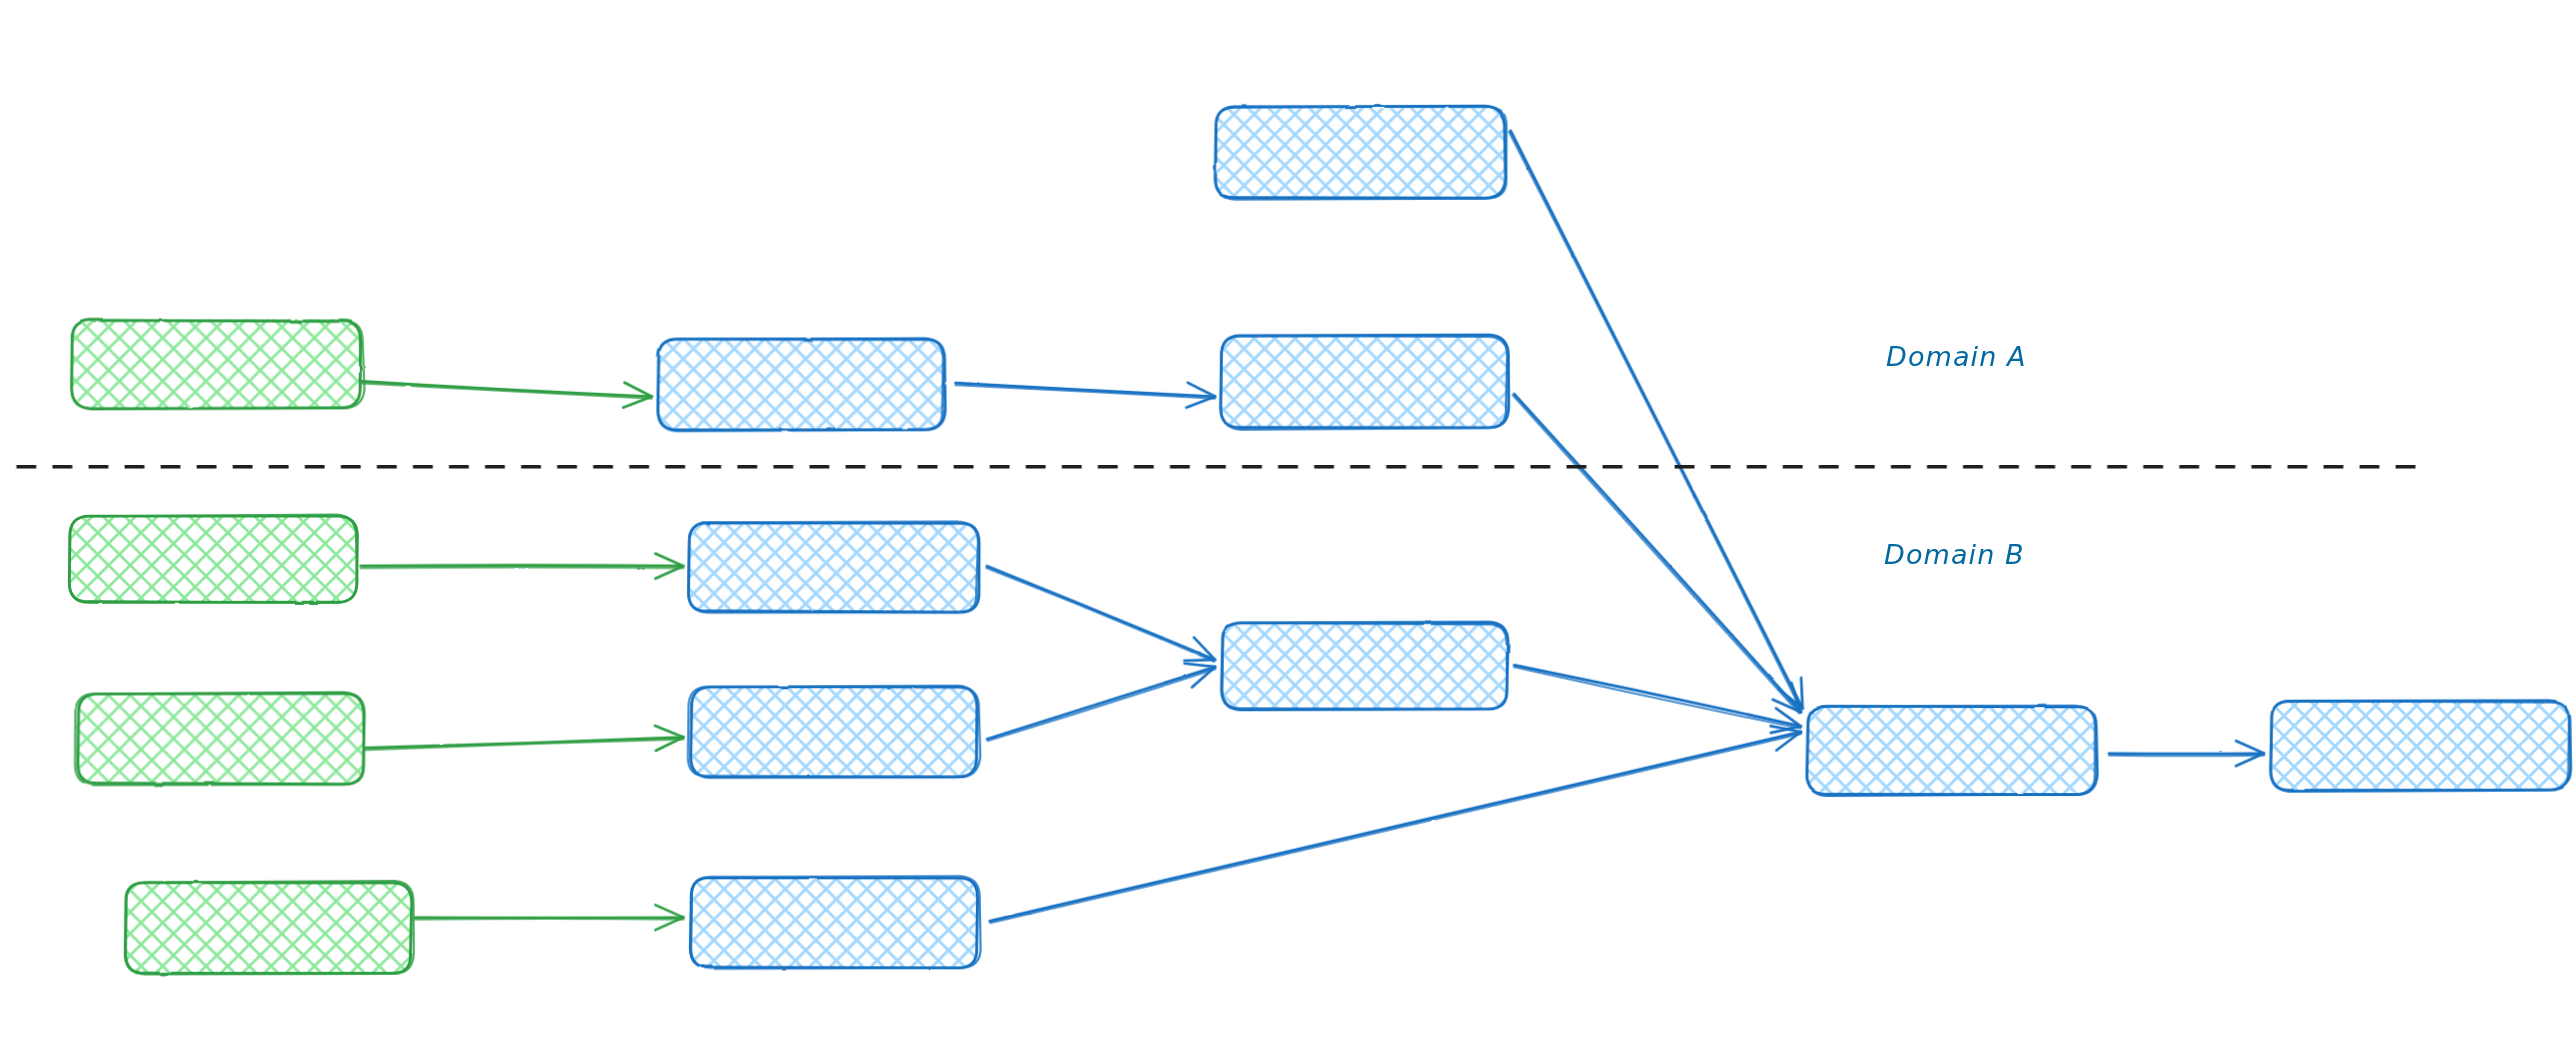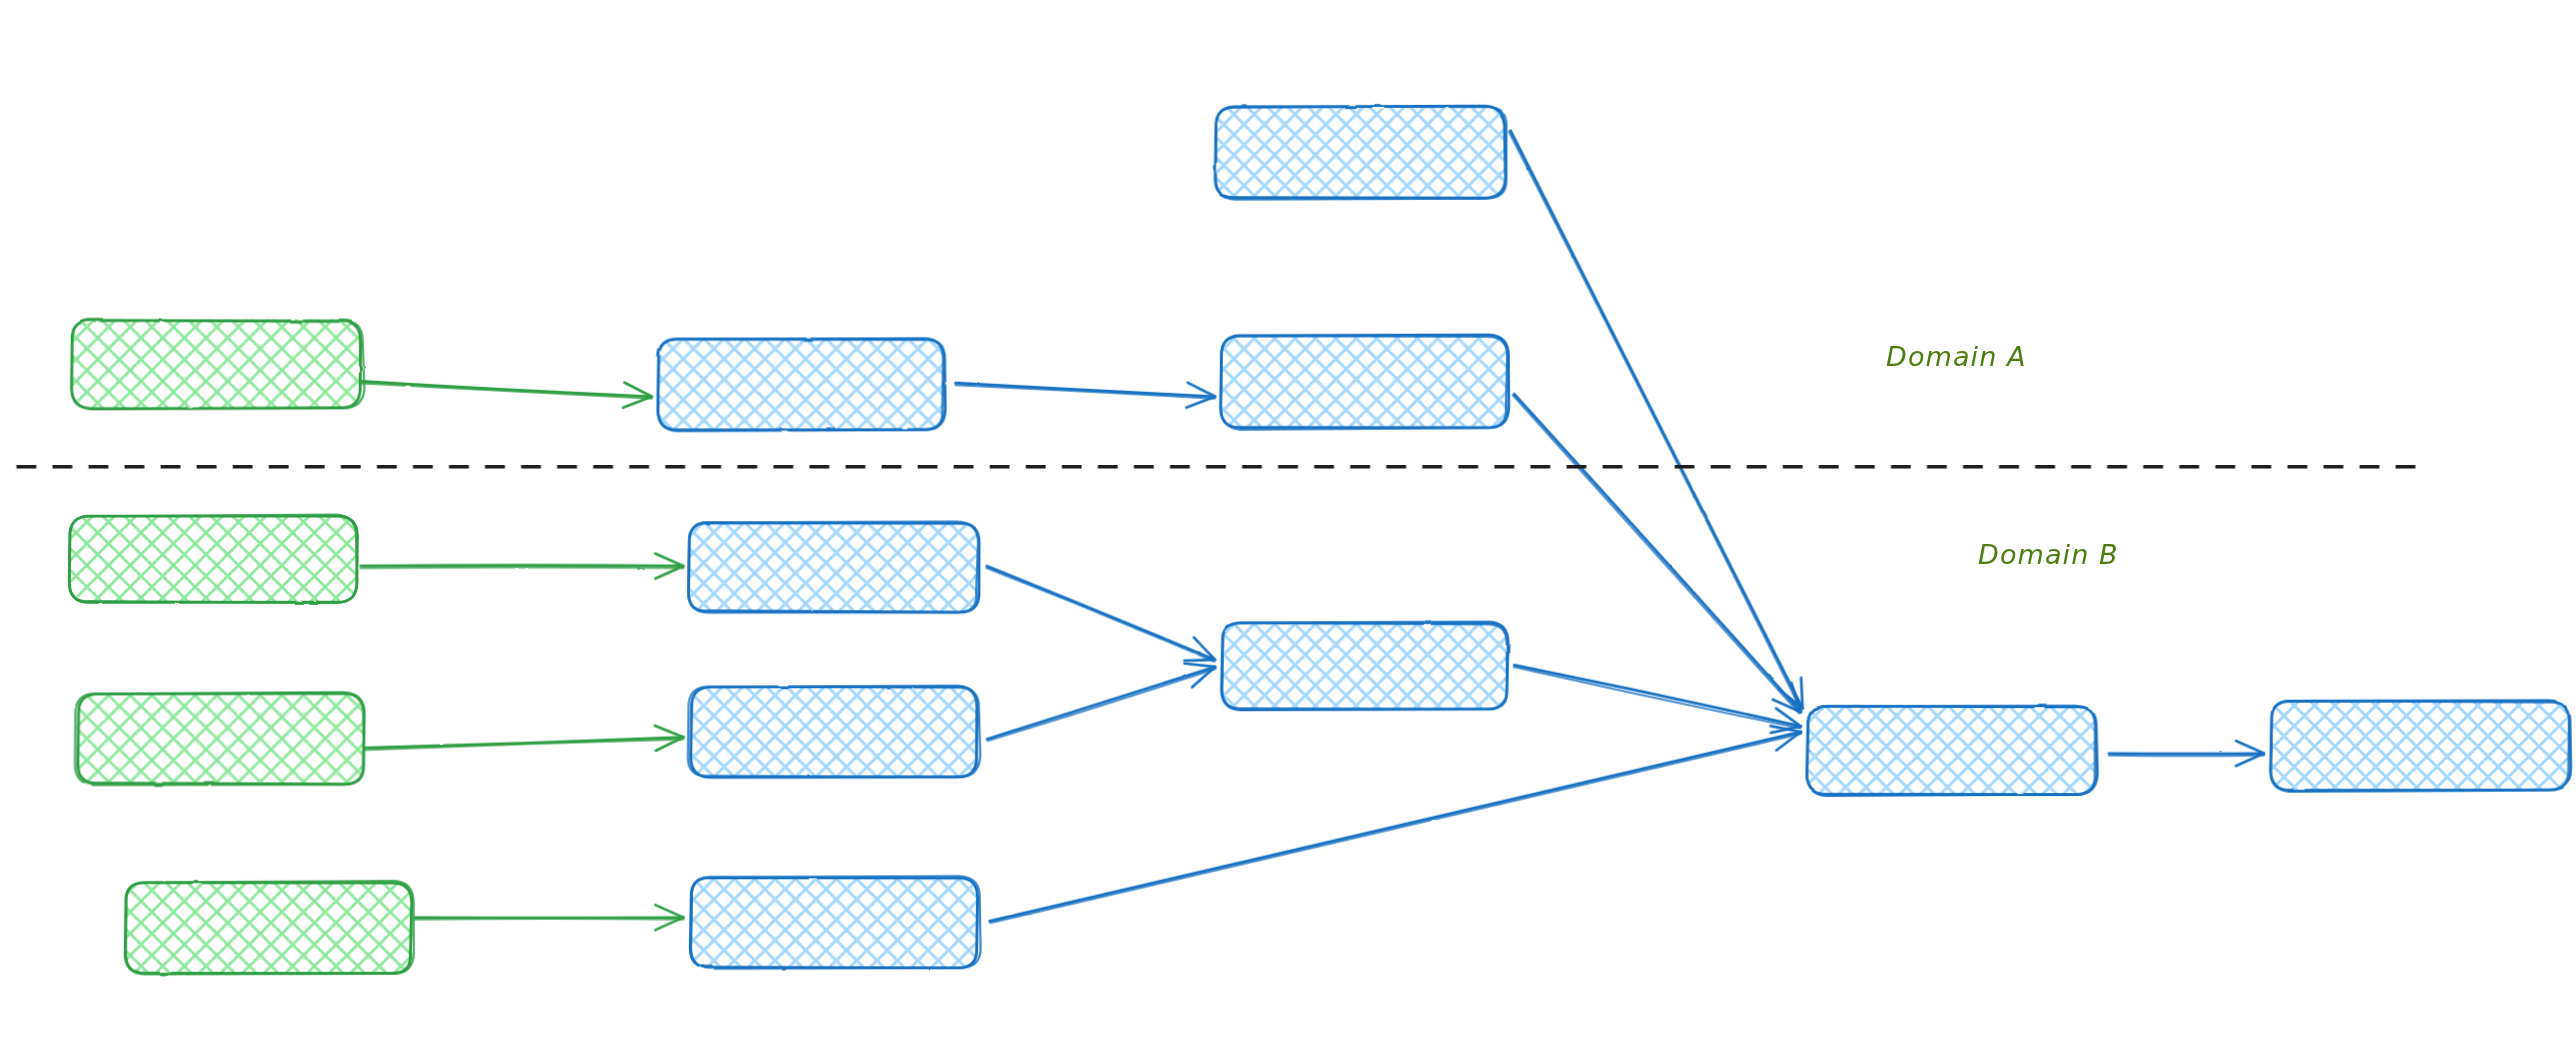--- a/index.html
+++ b/index.html
@@ -24,21 +24,21 @@
     left: 0;
     width: 2576px;
     height: 1049px;
   }
   .domain-label {
     position: absolute;
     font-family: "DejaVu Sans", sans-serif;
     font-size: 27px;
     font-style: italic;
     letter-spacing: 1.1px;
-    color: #4d7c0f;
+    color: #0369a1;
     white-space: nowrap;
     -webkit-font-smoothing: antialiased;
   }
   #label-domain-a { left: 1886px; top: 341px; }
   #label-domain-b { left: 1882px; top: 539px; }
 </style>
 </head>
 <body>
 
 <div id="canvas">
@@ -208,16 +208,16 @@
         </g>
       </g>
 
     <g id="divider-layer">
       <line id="divider-line" stroke="#1e1e1e" stroke-width="4" stroke-linecap="butt" stroke-dasharray="22 18" x1="18" y1="518" x2="2680" y2="518"></line>
     </g>
   </svg>
 
   <div class="domain-label" id="label-domain-a" style="left: 1886px; top: 341px;">Domain A</div>
 
-  <div class="domain-label" id="label-domain-b" style="left: 1978px; top: 539px;">Domain B</div>
+  <div class="domain-label" id="label-domain-b" style="left: 1884px; top: 539px;">Domain B</div>
 
 </div>
 
 
 </body></html>

